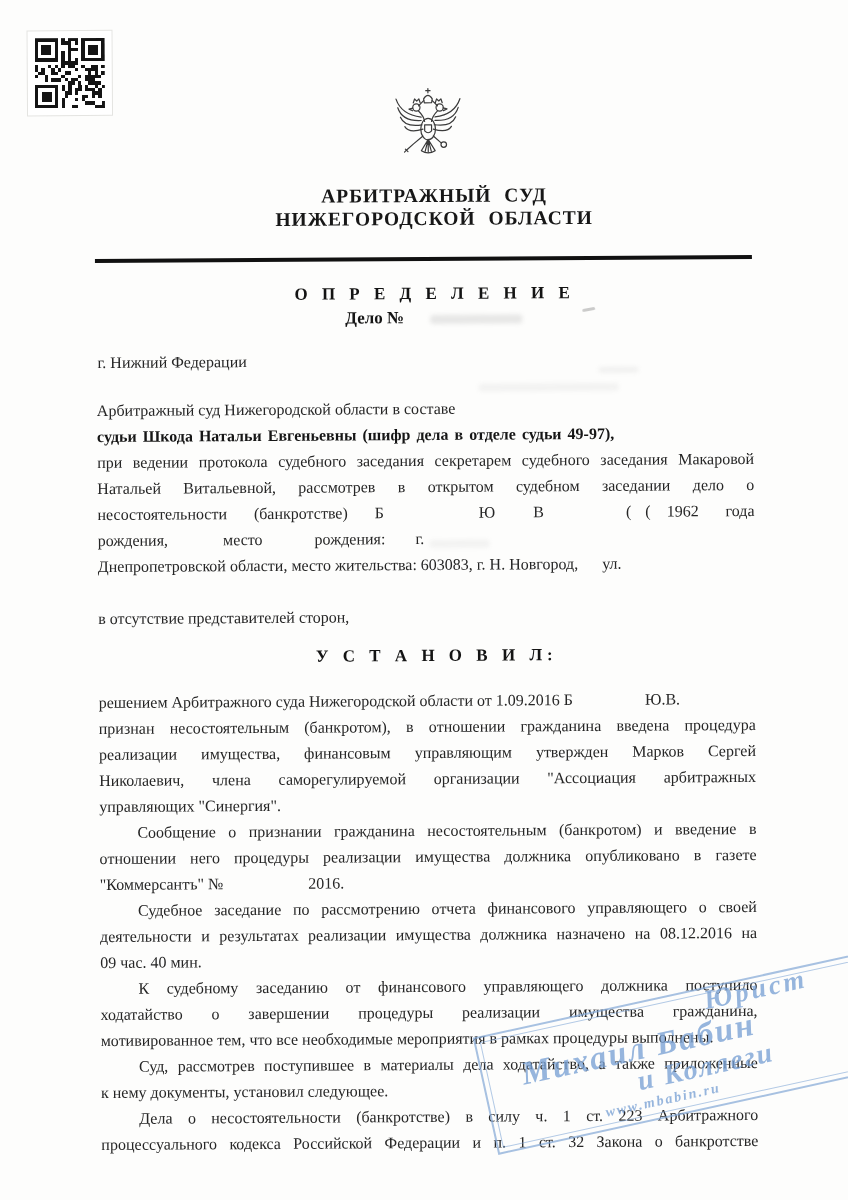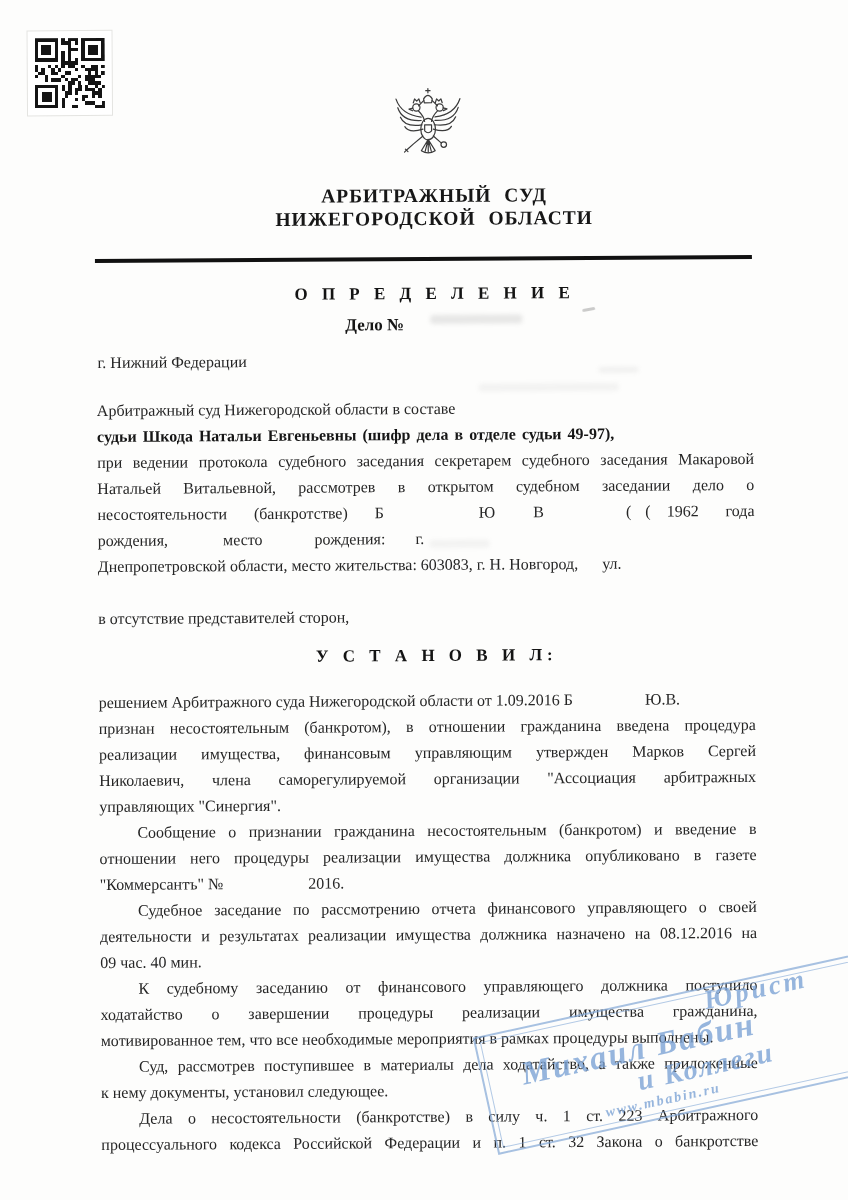--- a/index.html
+++ b/index.html
@@ -17,21 +17,21 @@
   
   .court-name{position:absolute;left:98px;top:184px;width:657px;text-align:center;
               font-weight:bold;font-size:19.5px;line-height:23px;letter-spacing:1px;
               word-spacing:7px;color:#171717;transform:translateX(10px);}
 
   .rule{position:absolute;left:97px;top:257px;width:657px;height:4px;background:#111;}
 
   .doc-title{position:absolute;left:98px;top:284px;width:657px;text-align:center;
              font-weight:bold;font-size:17px;letter-spacing:5px;color:#131313;
              transform:translateX(10px);}
-  .case-line{position:absolute;left:347px;top:308px;font-weight:bold;font-size:17px;color:#161616;margin-top:7px;}
+  .case-line{position:absolute;left:347px;top:308px;font-weight:bold;font-size:17px;color:#161616;}
 
   .city{position:absolute;left:99px;top:352px;font-size:16px;color:#262626;}
 
   .textcol{position:absolute;left:98px;width:657px;font-size:16px;line-height:26px;color:#262626;}
   .intro{top:396px;}
   .bodytext{top:688px;}
   .line{height:26px;overflow:hidden;white-space:nowrap;}
   .line.j{white-space:normal;text-align:justify;}
   .line.j::after{content:"";display:inline-block;width:100%;height:0;}
   .line.b{font-weight:bold;color:#161616;word-spacing:2px;}

